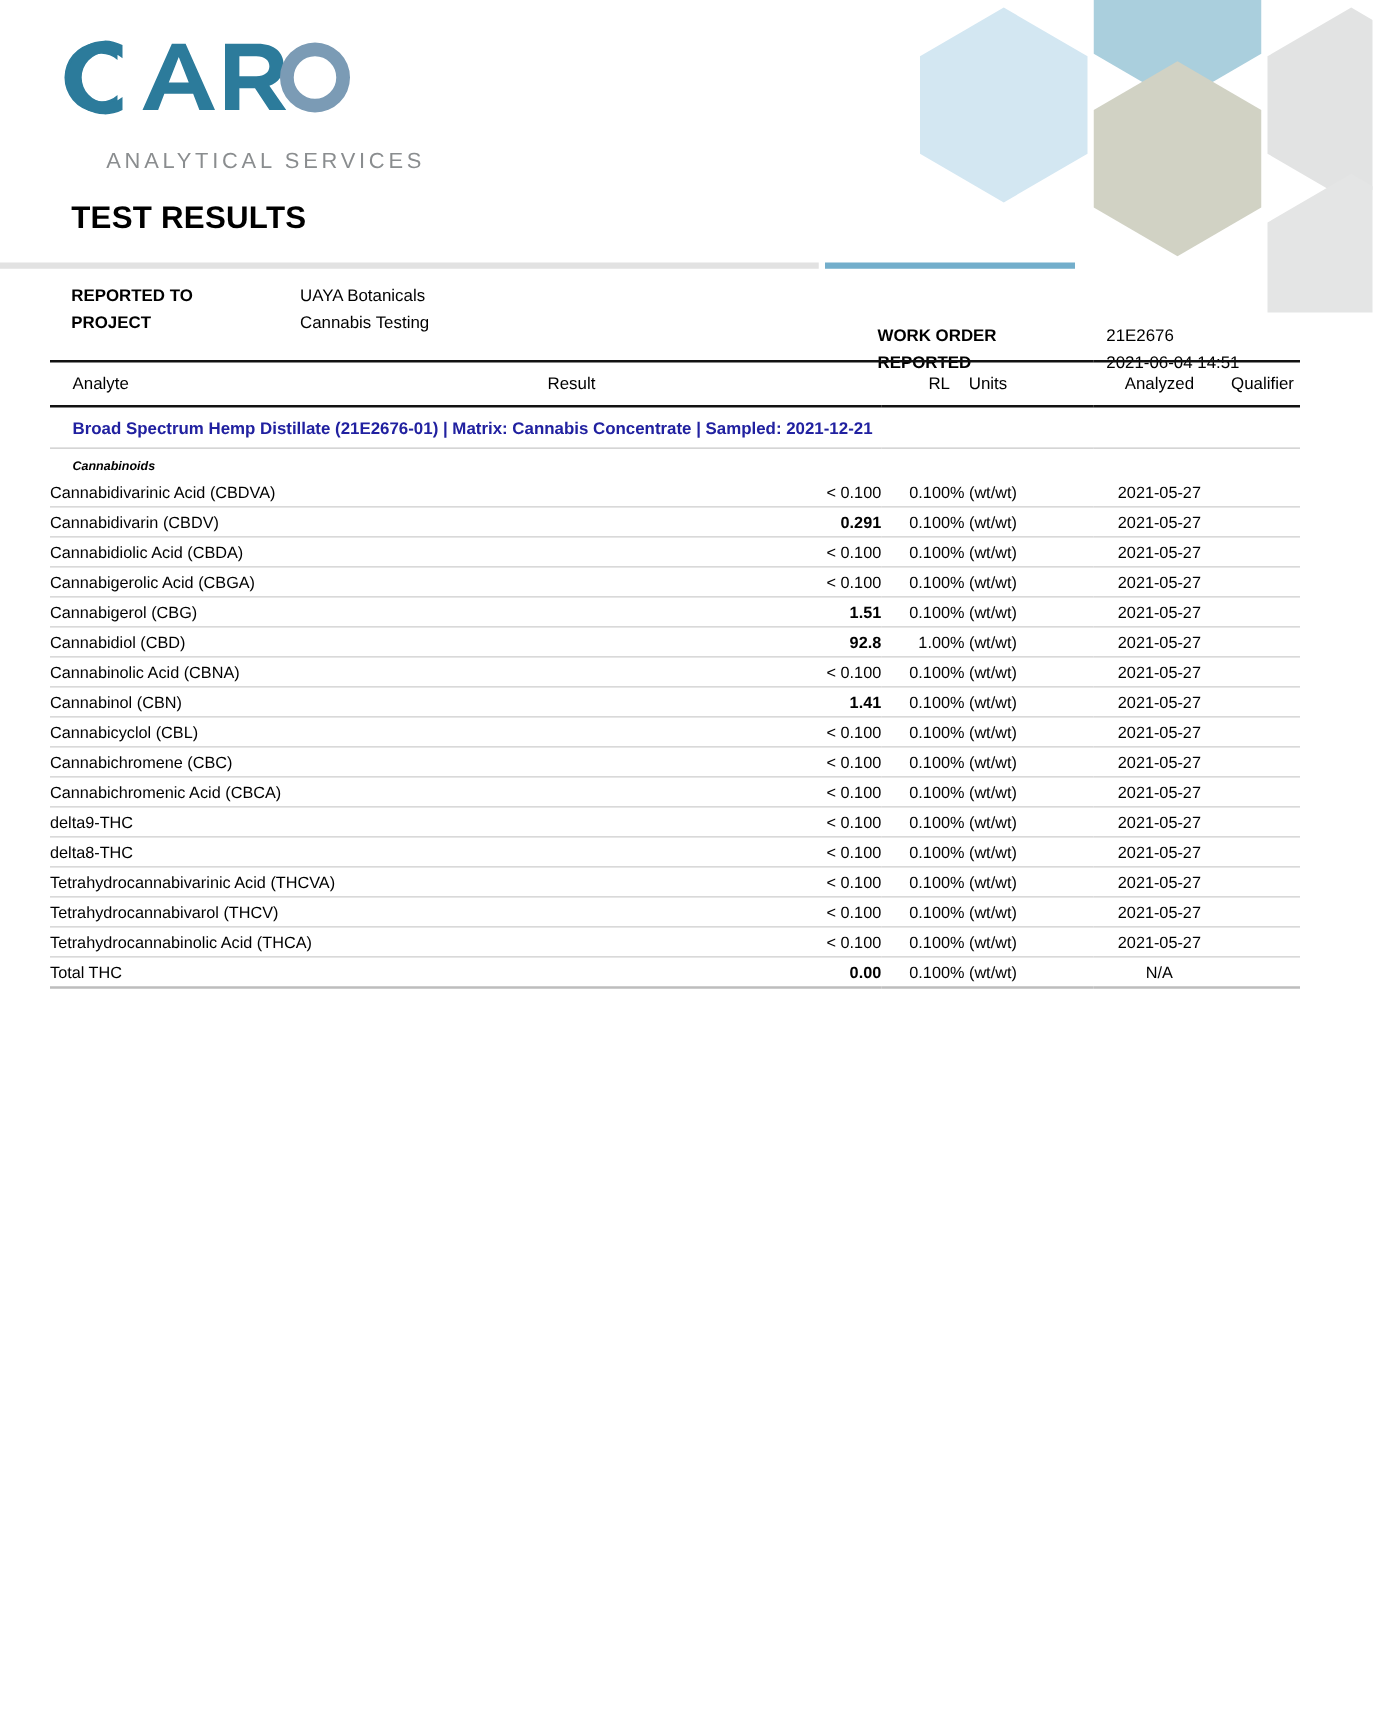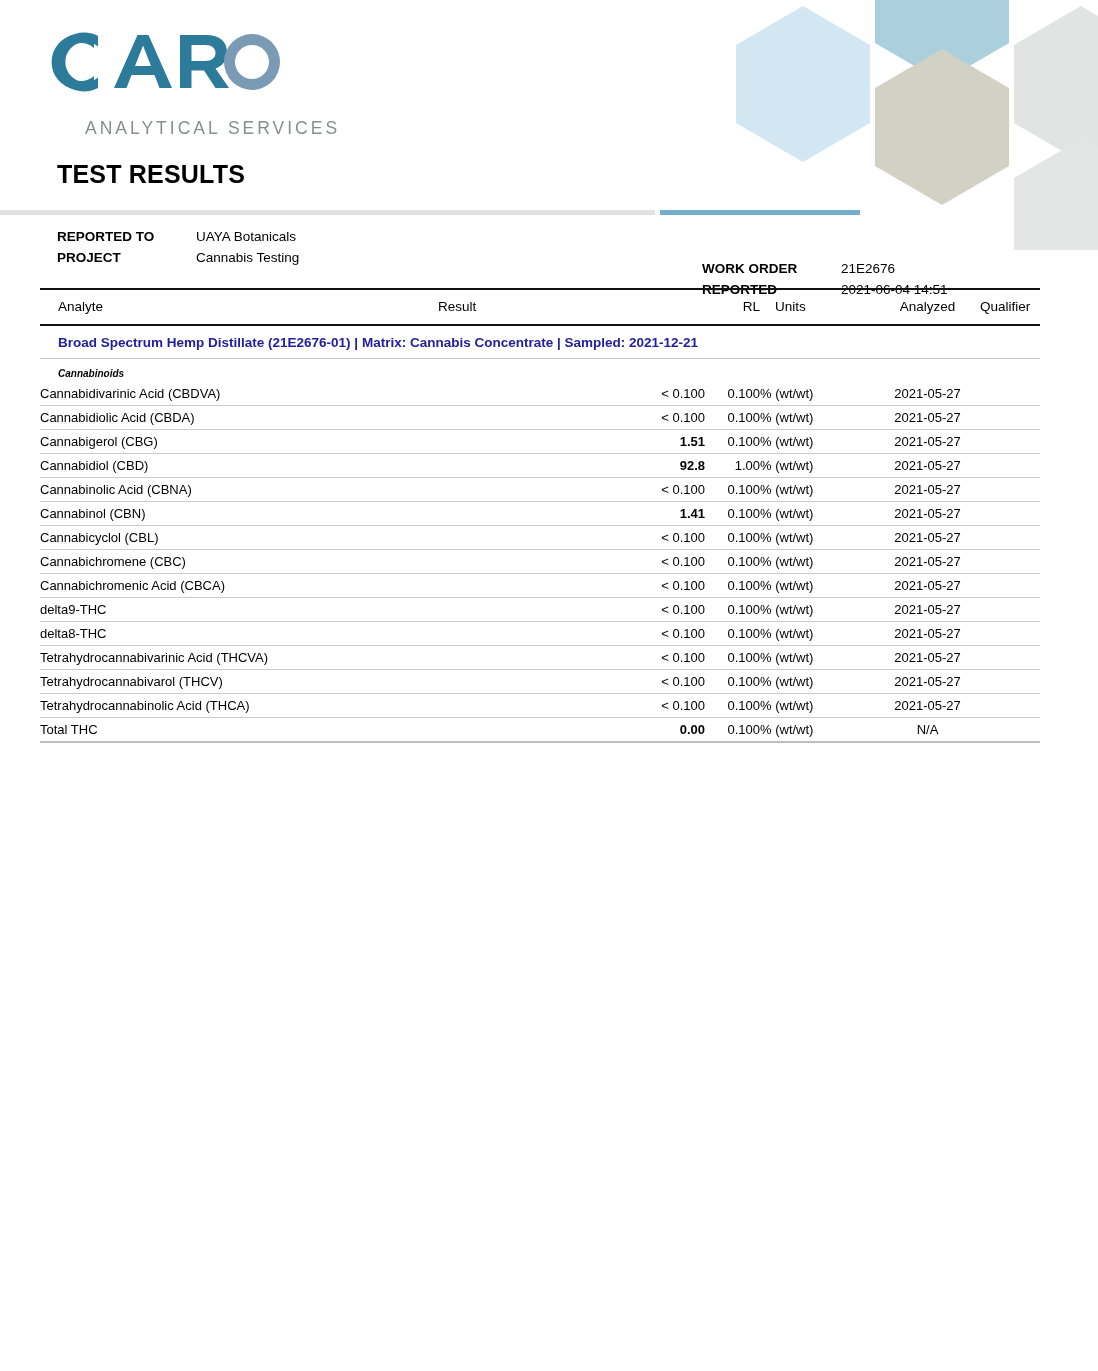--- a/index.html
+++ b/index.html
@@ -84,21 +84,21 @@
   }
 
   
   .meta-block {
     position: absolute;
     font-size: 13.5px;
     line-height: 21px;
   }
   #meta-left  { left: 57px;  top: 226px; }
   #meta-right { left: 702px; top: 226px; margin-top: 32px; }
-  .meta-row { display: flex; }
+  .meta-row { display: flex; gap: 44px; }
   .meta-label {
     font-weight: bold;
     width: 139px;
     white-space: nowrap;
   }
   #meta-right .meta-label { width: 139px; }
   .meta-value { white-space: nowrap; }
 
   
   #results-table {
@@ -115,21 +115,21 @@
     padding: 9px 0 10px 0;
     border-top: 2.5px solid #111;
     border-bottom: 2.5px solid #111;
     white-space: nowrap;
   }
   .col-analyte   { text-align: left;  padding-left: 18px !important; }
   .col-result    { text-align: left;  padding-left: 18px !important; }
   .col-rl        { text-align: right; }
   .col-units     { text-align: left;  padding-left: 15px !important; }
   .col-analyzed  { text-align: center; }
-  .col-qualifier { text-align: left; }
+  .col-qualifier { text-align: center; }
 
   tr.sample-row td {
     padding: 9px 0 8px 18px;
     border-bottom: 1.2px solid #c8c8c8;
     color: #2121a0;
     font-weight: bold;
     font-size: 13.5px;
     white-space: nowrap;
   }
 
@@ -284,21 +284,37 @@
 
   <tr class="data-row">
         <td class="cell-analyte">Cannabidivarinic Acid (CBDVA)</td>
         <td class="cell-result">&lt; 0.100</td>
         <td class="cell-rl">0.100</td>
         <td class="cell-units">% (wt/wt)</td>
         <td class="cell-analyzed">2021-05-27</td>
         <td class="cell-qualifier"></td>
       </tr>
       <tr class="data-row">
+        <td class="cell-analyte">Cannabidivarin (CBDV)</td>
+        <td class="cell-result"><span class="bold">0.291</span></td>
+        <td class="cell-rl">0.100</td>
+        <td class="cell-units">% (wt/wt)</td>
+        <td class="cell-analyzed">2021-05-27</td>
+        <td class="cell-qualifier"></td>
+      </tr>
+      <tr class="data-row">
         <td class="cell-analyte">Cannabidiolic Acid (CBDA)</td>
+        <td class="cell-result">&lt; 0.100</td>
+        <td class="cell-rl">0.100</td>
+        <td class="cell-units">% (wt/wt)</td>
+        <td class="cell-analyzed">2021-05-27</td>
+        <td class="cell-qualifier"></td>
+      </tr>
+      <tr class="data-row">
+        <td class="cell-analyte">Cannabigerolic Acid (CBGA)</td>
         <td class="cell-result">&lt; 0.100</td>
         <td class="cell-rl">0.100</td>
         <td class="cell-units">% (wt/wt)</td>
         <td class="cell-analyzed">2021-05-27</td>
         <td class="cell-qualifier"></td>
       </tr>
       <tr class="data-row">
         <td class="cell-analyte">Cannabigerol (CBG)</td>
         <td class="cell-result"><span class="bold">1.51</span></td>
         <td class="cell-rl">0.100</td>

